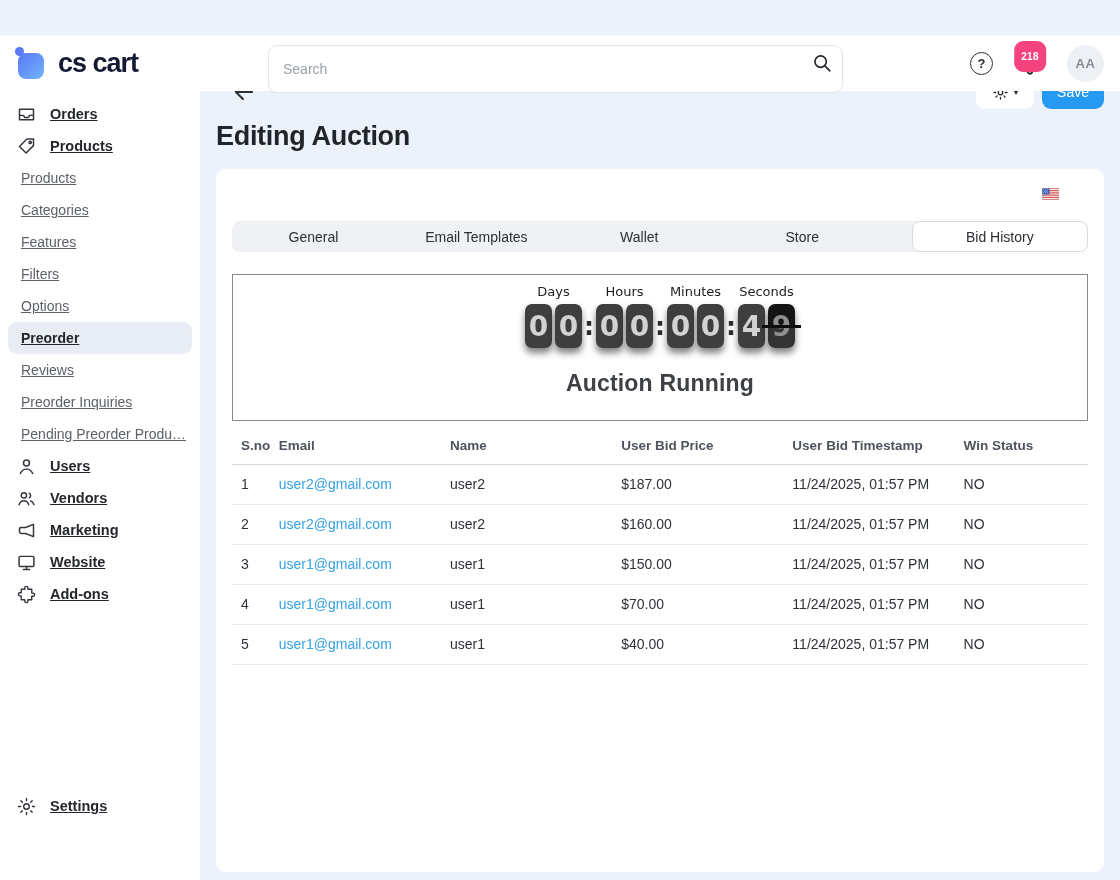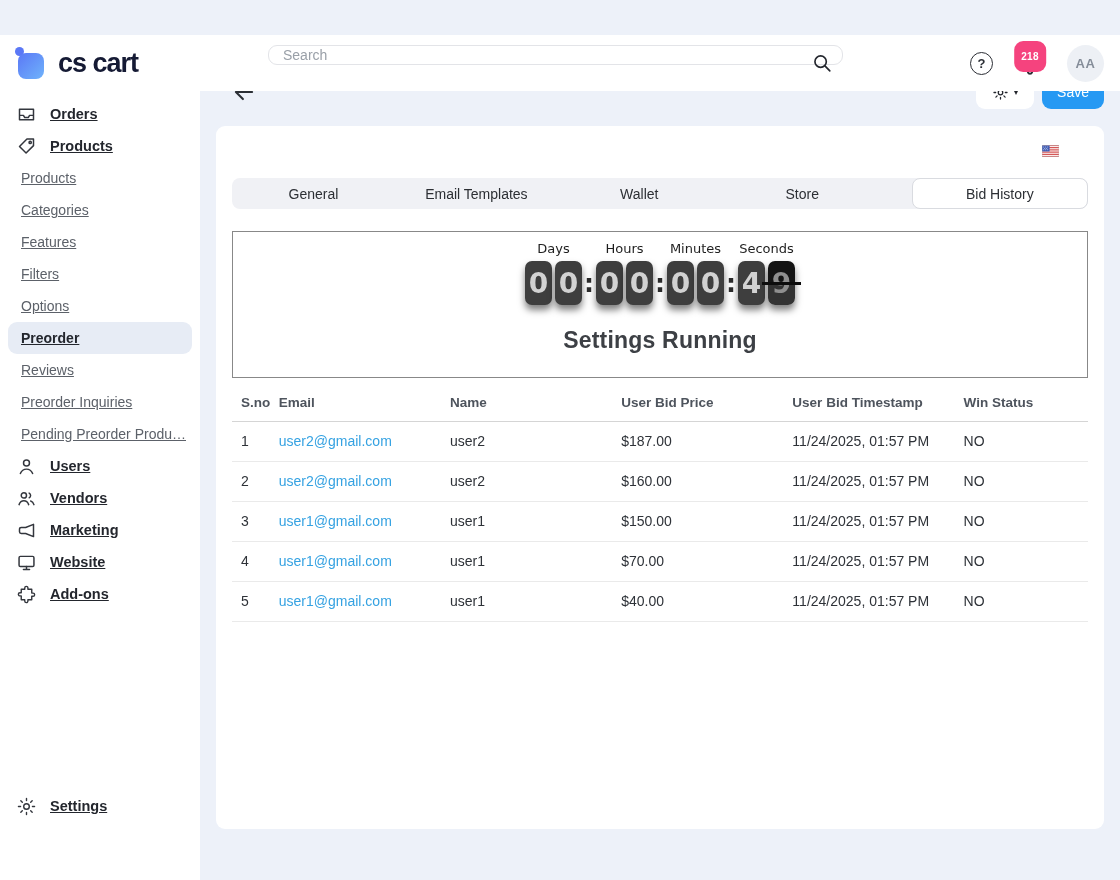--- a/index.html
+++ b/index.html
@@ -19,21 +19,21 @@
   }
   .logo { display:flex; align-items:center; gap:11px; padding-left:15px; width:200px; cursor:pointer; }
   .logo-mark { position:relative; width:32px; height:34px; }
   .logo-square {
     position:absolute; left:3px; top:7px; width:26px; height:26px; border-radius:8px;
     background:linear-gradient(135deg,#5b78f6 0%,#6fb3fb 100%);
   }
   .logo-dot { position:absolute; left:0; top:1px; width:9px; height:9px; border-radius:50%; background:#5b78f6; }
   .logo-text { font-size:27px; font-weight:700; color:#151a34; letter-spacing:-1px; }
 
-  .search-wrap { position:absolute; left:268px; top:10px; width:575px; height:20px; }
+  .search-wrap { position:absolute; left:268px; top:10px; width:575px; height:48px; }
   .search-input {
     width:100%; height:100%; border:1px solid #e3e4e8; border-radius:9px;
     padding:0 40px 0 14px; font-size:14px; color:#333; outline:none;
     font-family:"Liberation Sans", sans-serif; background:#fff;
   }
   .search-input::placeholder { color:#9aa0a8; }
   .search-btn { position:absolute; right:10px; top:7px; width:22px; height:22px; background:none; border:none; cursor:pointer; color:#23262d; }
 
   .topbar-right { position:absolute; right:0; top:0; height:56px; display:flex; align-items:center; gap:24px; padding-right:16px; }
   .help-btn {
@@ -293,20 +293,21 @@
         <svg width="17" height="17" viewBox="0 0 24 24" fill="none" stroke="currentColor" stroke-width="1.8" stroke-linecap="round">
             <circle cx="12" cy="12" r="3.2"></circle>
             <path d="M12 2.8v2.4M12 18.8v2.4M2.8 12h2.4M18.8 12h2.4M5.5 5.5l1.7 1.7M16.8 16.8l1.7 1.7M18.5 5.5l-1.7 1.7M7.2 16.8l-1.7 1.7"></path>
           </svg>
         <span class="gear-caret">▾</span>
       </button>
       <button class="save-btn">Save</button>
     </div>
   </div>
 
+  <div class="page-title">Editing Auction</div>
 
   <div class="card">
 
     <div class="lang-row">
       <button class="flag-btn">
         <svg width="17" height="12" viewBox="0 0 19 13">
           <rect width="19" height="13" fill="#ffffff"></rect>
           <rect y="0" width="19" height="1" fill="#cf3e3e"></rect>
             <rect y="2" width="19" height="1" fill="#cf3e3e"></rect>
           <rect y="4" width="19" height="1" fill="#cf3e3e"></rect>
@@ -363,21 +364,21 @@
         </div>
         <div class="t-colon">:</div>
         <div class="t-group">
           <div class="t-label">Seconds</div>
           <div class="t-pair">
             <div class="digit">4</div>
             <div class="digit flip">9</div>
           </div>
         </div>
       </div>
-      <div class="auction-status">Settings Running</div>
+      <div class="auction-status">Auction Running</div>
     </div>
 
     <table class="bid-table">
       <colgroup>
         <col class="col-sno">
           <col class="col-email">
           <col class="col-name">
         <col class="col-price">
           <col class="col-ts">
           <col class="col-win">

